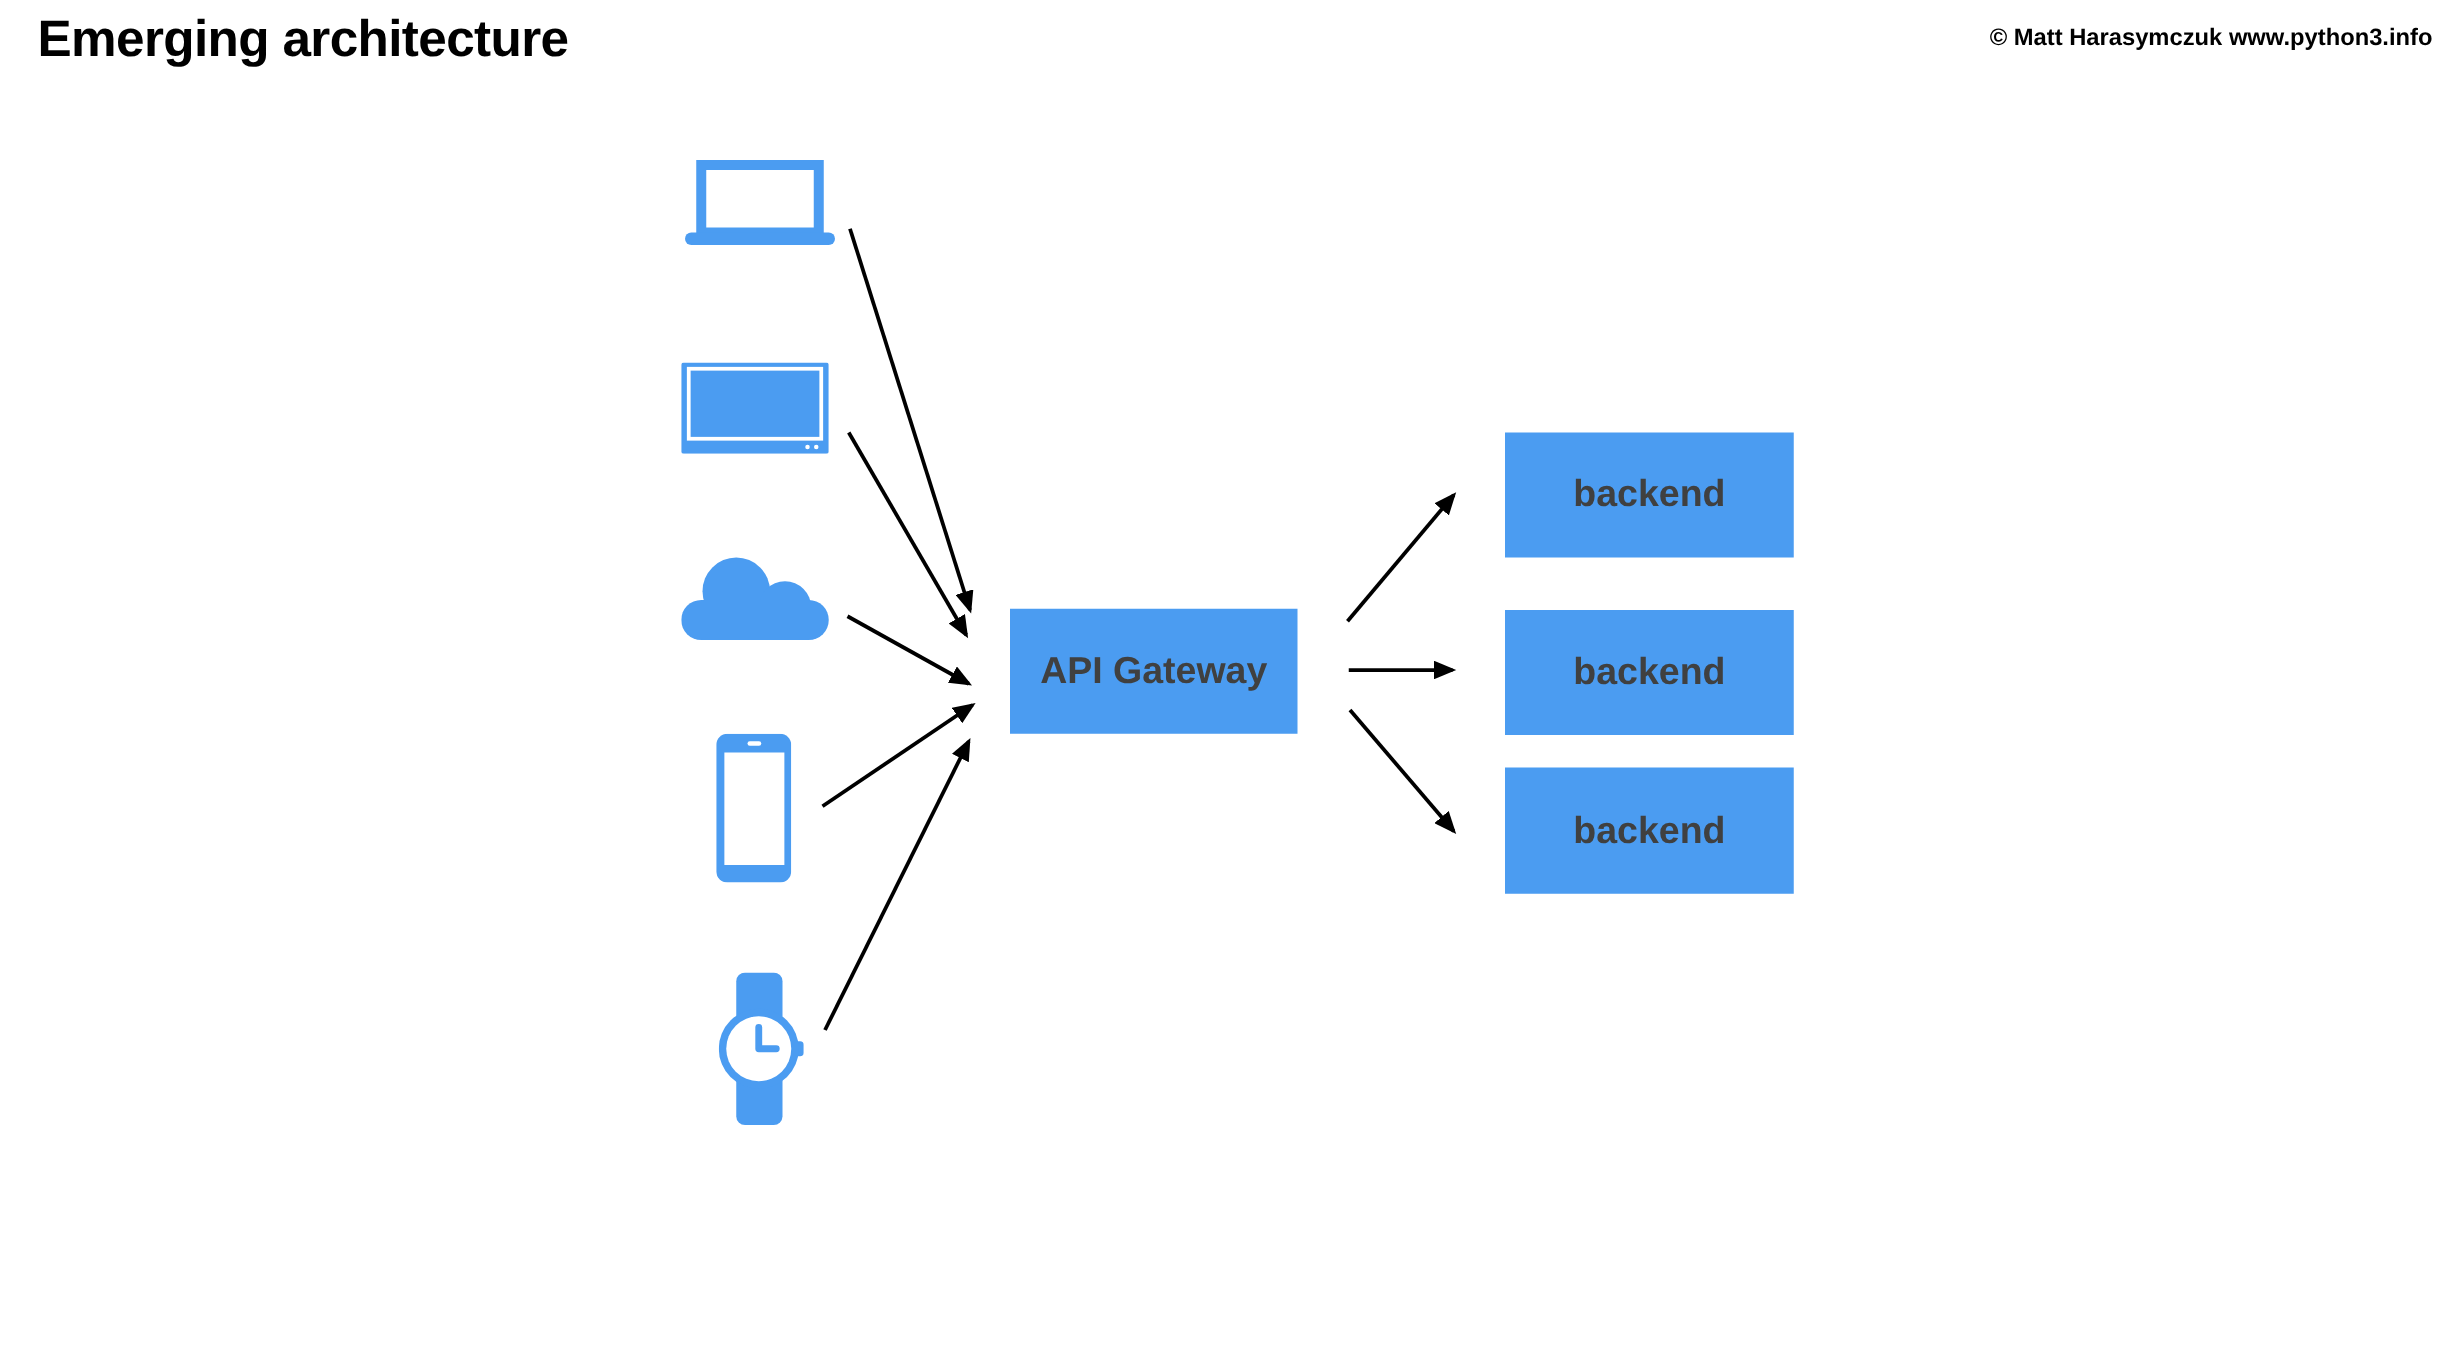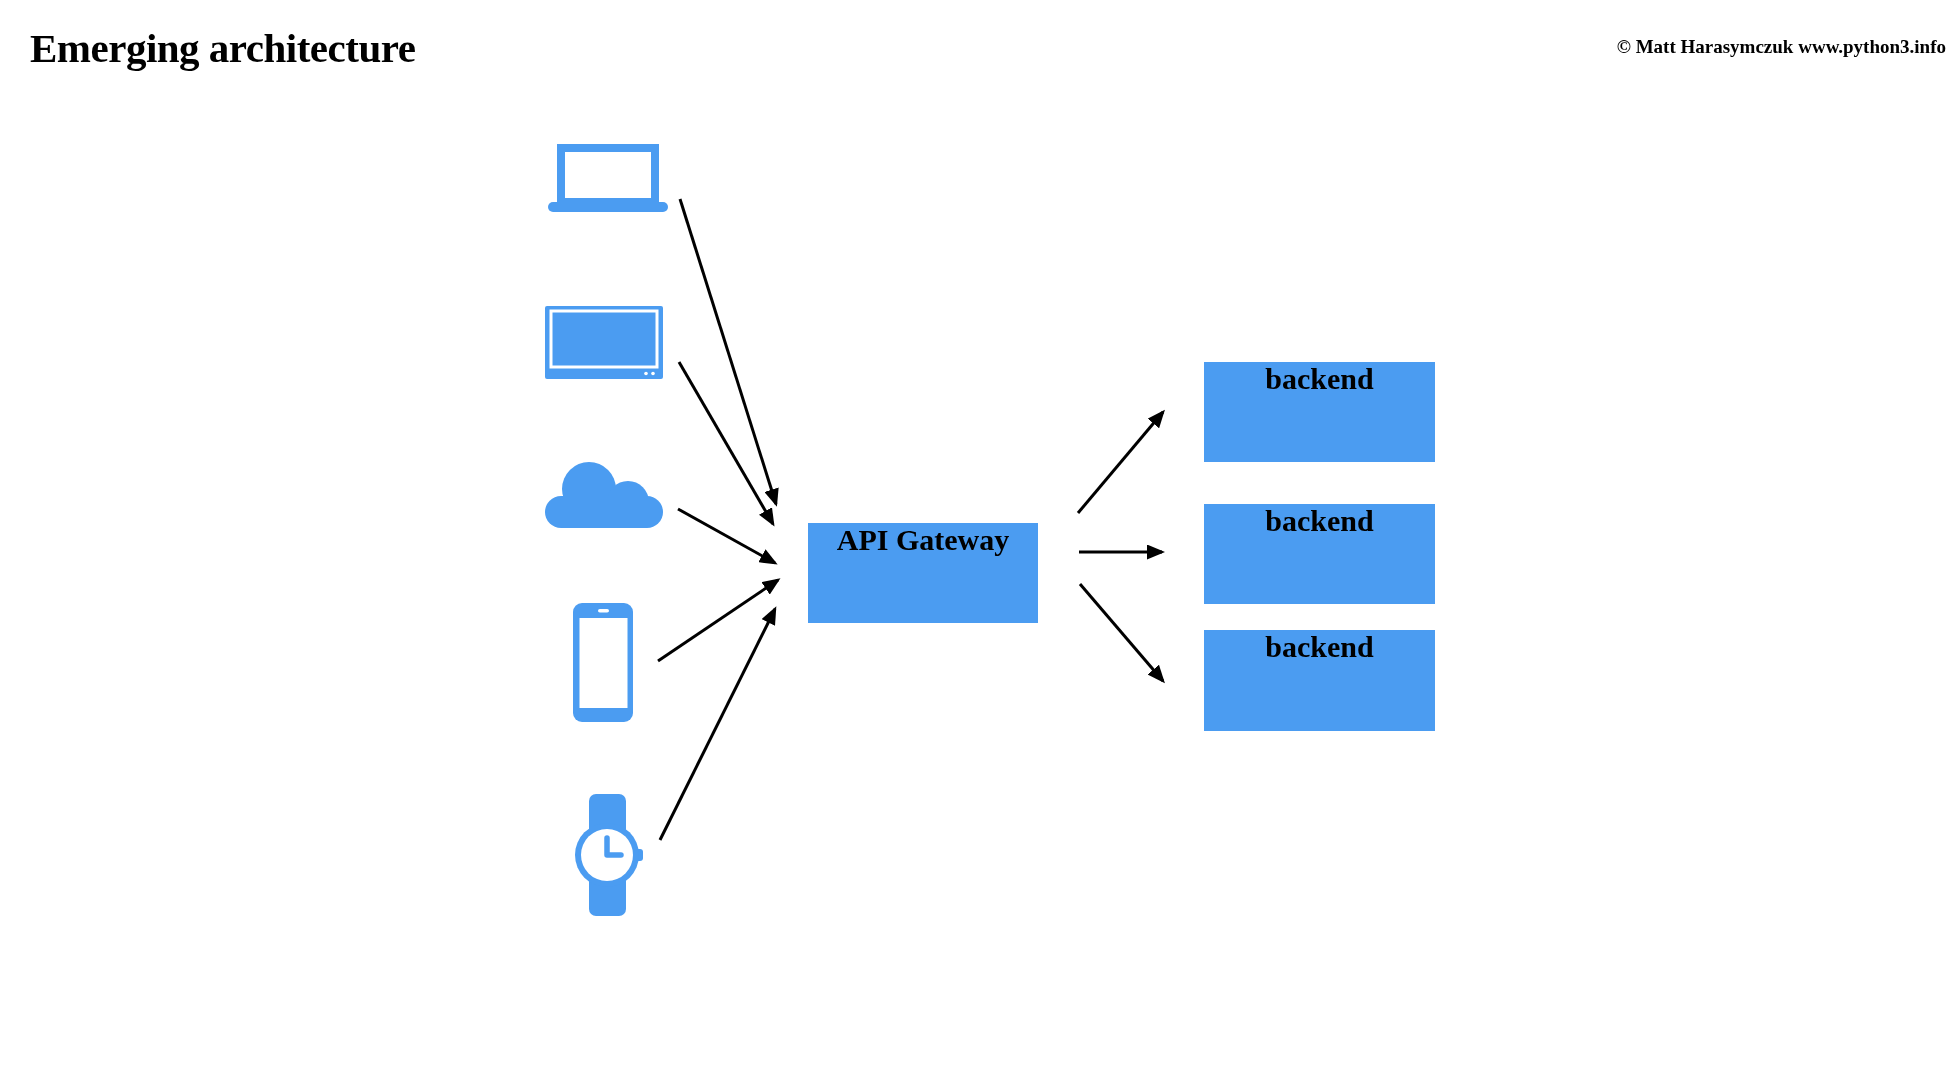--- a/index.html
+++ b/index.html
@@ -1,23 +1,22 @@
 <!DOCTYPE html>
 <html style="--accent: #4B9CF1; --ink: #000000; --bg: #FFFFFF;"><head>
 <meta charset="utf-8">
 <style>
   html, body { margin: 0; padding: 0; background: #fff; }
   .canvas {
     position: relative;
     width: 1960px;
     height: 939px;
     background: var(--bg, #ffffff);
-    font-family: Liberation Serif, serif;
+    font-family: Liberation Sans, sans-serif;
     overflow: hidden;
-    margin-top: 16px;
   }
   .page-title {
     position: absolute;
     left: 30px;
     top: 8px;
     font-size: 41px;
     font-weight: bold;
     letter-spacing: -0.5px;
     color: var(--ink, #000);
     white-space: nowrap;
@@ -38,28 +37,29 @@
     height: 1080px;
     pointer-events: none;
   }
   .device {
     position: absolute;
   }
   .device svg { display: block; }
   .node {
     position: absolute;
     background: var(--accent, #4B9CF1);
-    color: #000000;
+    color: #404040;
     font-size: 30px;
     font-weight: bold;
     display: flex;
+    align-items: center;
     justify-content: center;
     white-space: nowrap;
   }
-  .gateway-node   { left: 808px;  top: 507px; width: 230px; height: 100px; }
+  .gateway-node   { left: 808px;  top: 487px; width: 230px; height: 100px; }
   .backend-node-1 { left: 1204px; top: 346px; width: 231px; height: 100px; }
   .backend-node-2 { left: 1204px; top: 488px; width: 231px; height: 100px; }
   .backend-node-3 { left: 1204px; top: 614px; width: 231px; height: 101px; }
 
   .device-laptop     { left: 548px; top: 124px; }
   .device-tv         { left: 545px; top: 290px; }
   .device-cloud      { left: 545px; top: 442px; }
   .device-smartphone { left: 573px; top: 587px; }
   .device-smartwatch { left: 575px; top: 778px; }
 </style>

